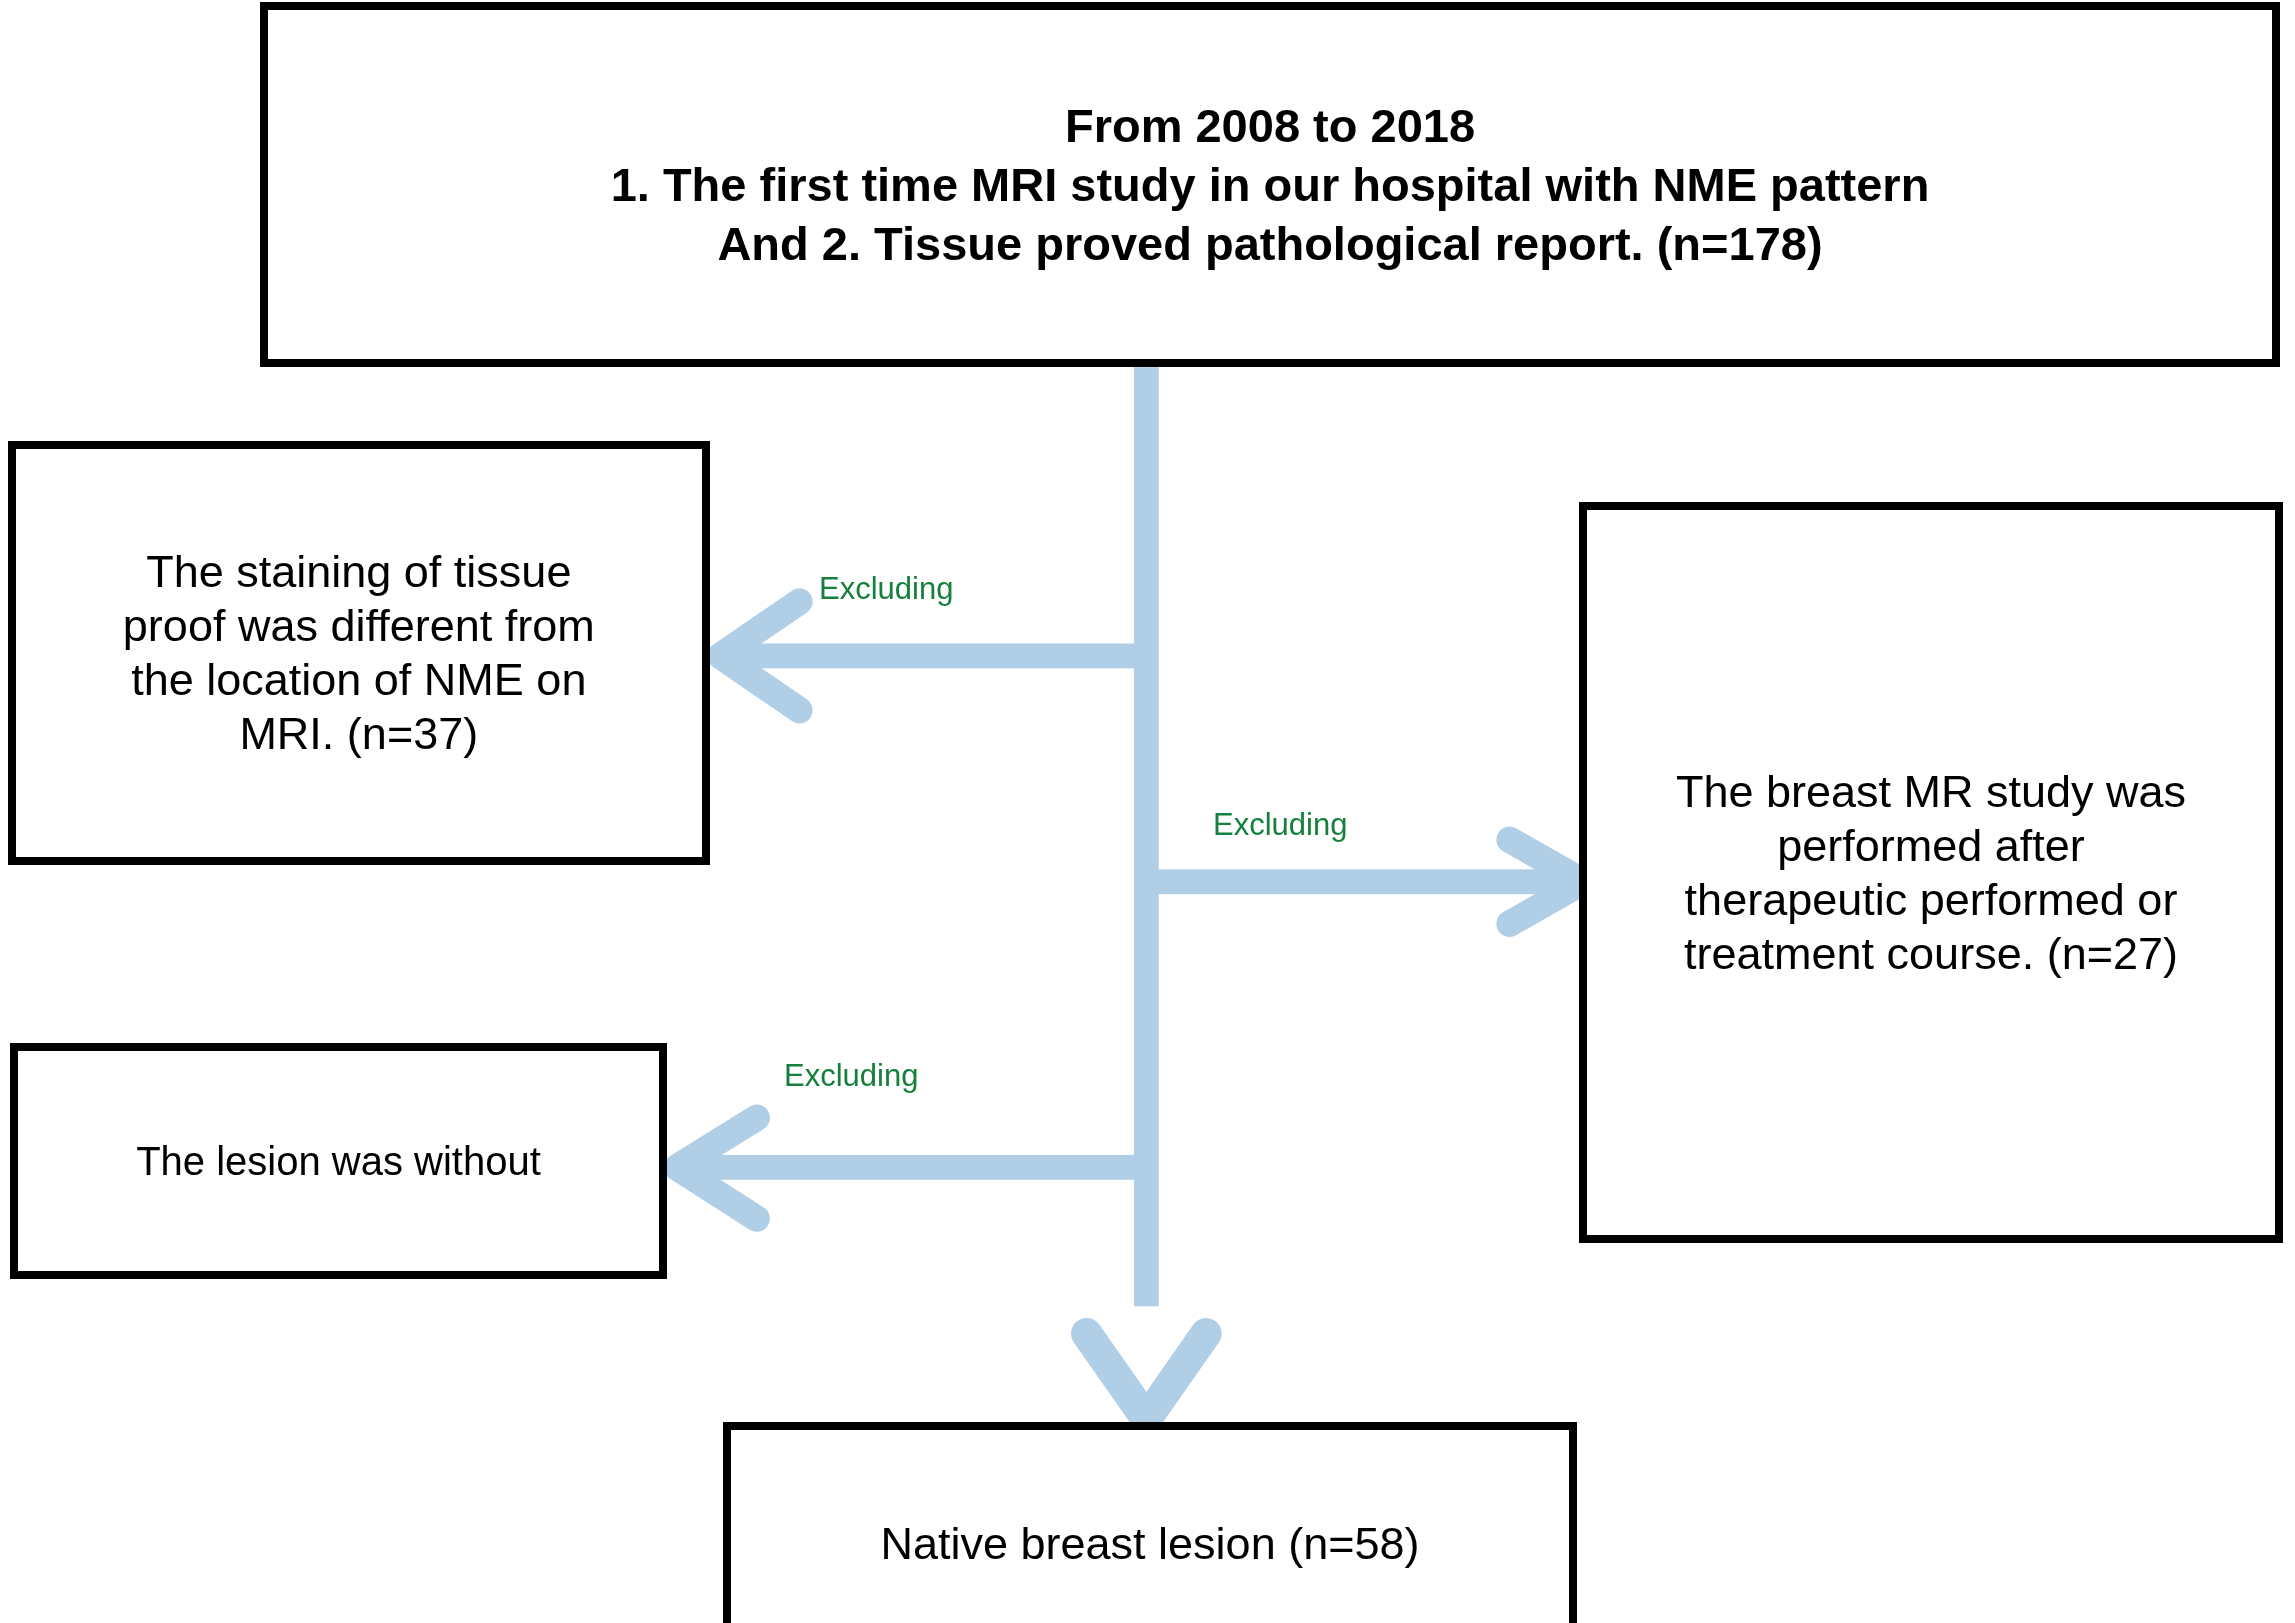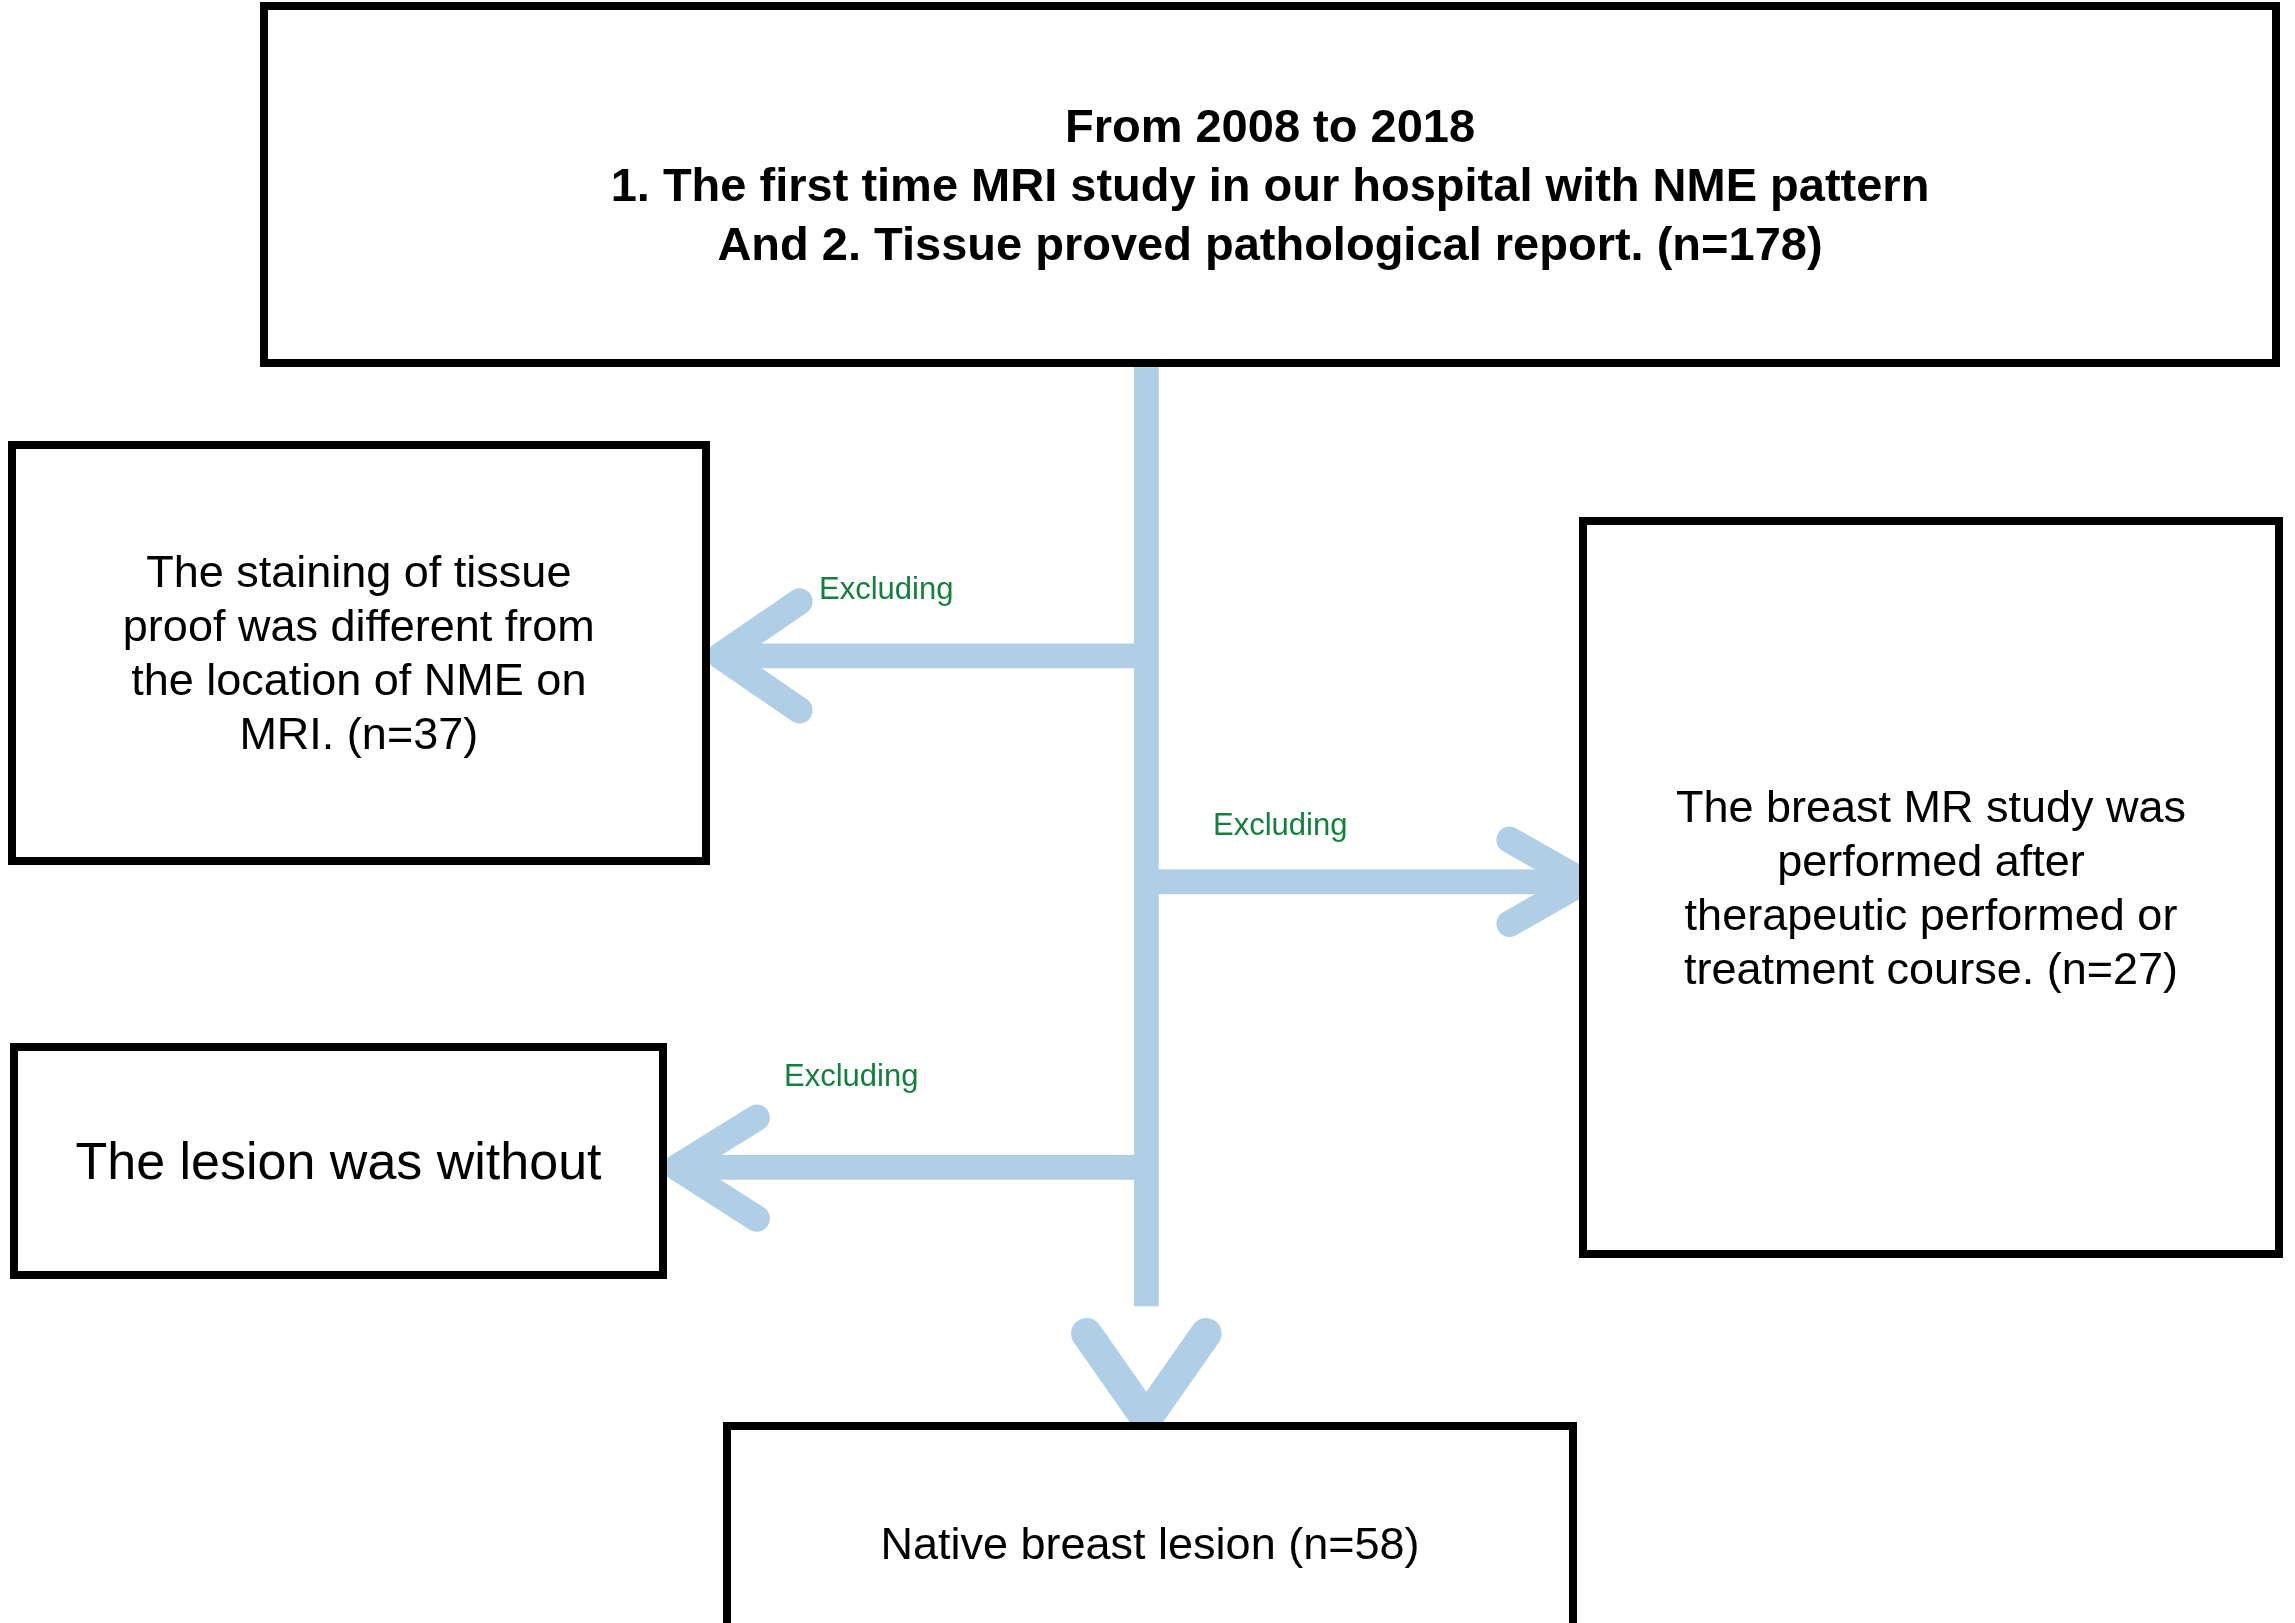--- a/index.html
+++ b/index.html
@@ -58,39 +58,39 @@
   }
   #box-excl-location .box-inner {
     font-size: 45px;
     line-height: 1.2;
     padding: 0 20px;
   }
 
   
   #box-excl-treatment {
     left: 1579px;
-    top: 517px;
+    top: 502px;
     width: 704px;
     height: 741px;
   }
   #box-excl-treatment .box-inner {
     font-size: 45px;
     line-height: 1.2;
     padding: 0 15.5px;
   }
 
   
   #box-excl-ihc {
     left: 10px;
     top: 1043px;
     width: 657px;
     height: 236px;
   }
   #box-excl-ihc .box-inner {
-    font-size: 52px;
+    font-size: 40px;
     line-height: 1.2;
     padding: 0 14px;
   }
 
   
   #box-outcome {
     left: 723px;
     top: 1422px;
     width: 854px;
     height: 244px;

